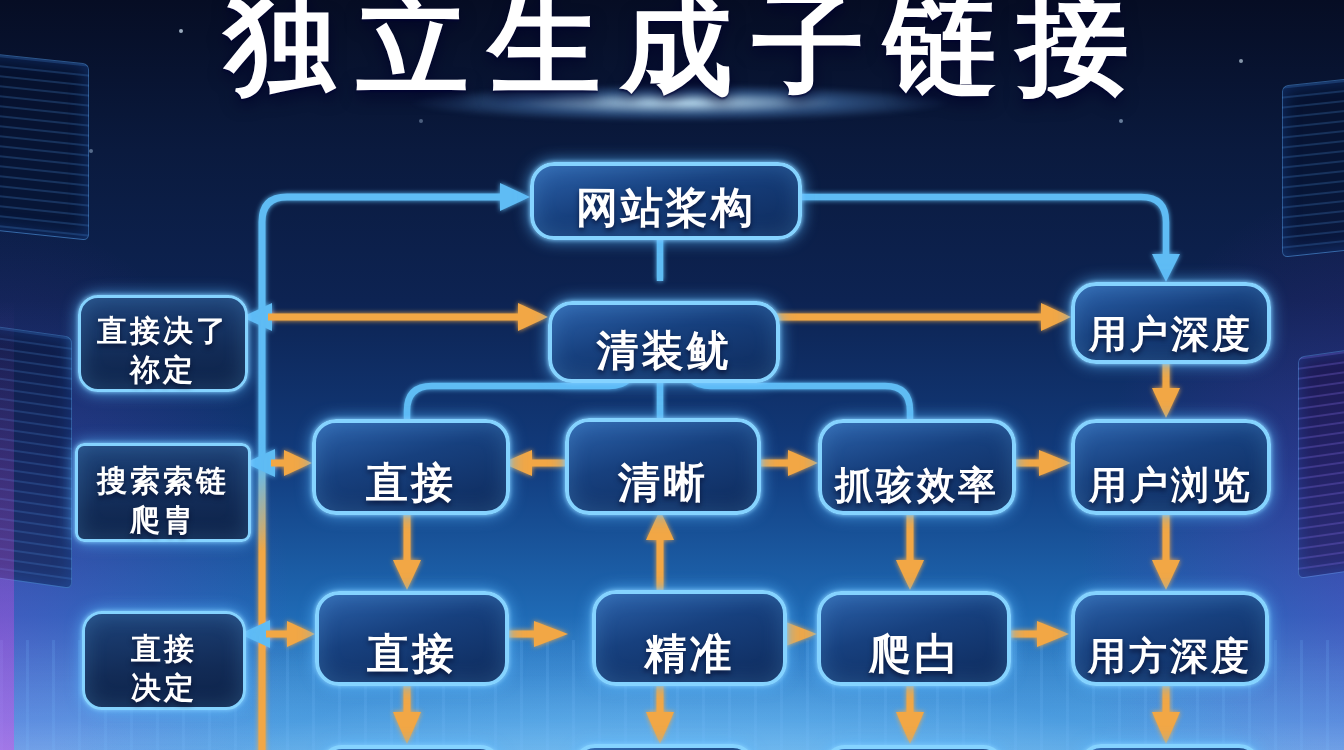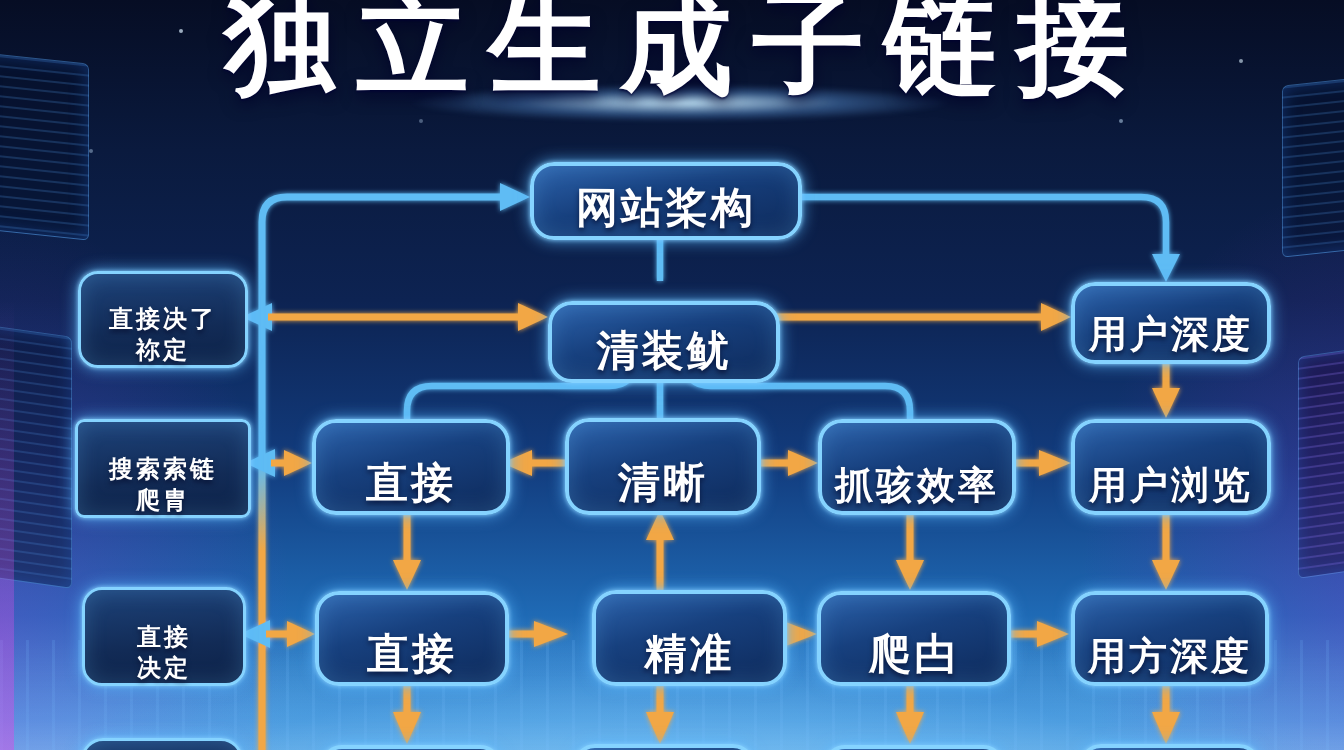--- a/index.html
+++ b/index.html
@@ -42,23 +42,23 @@
   }
   svg.wires{position:absolute;left:0;top:0;}
   .node{
     position:absolute;border-radius:24px;border:4px solid #85d3ff;
     background:linear-gradient(165deg,#2c62ab 0%,#17407e 42%,#0e2a5b 100%);
     box-shadow:0 0 16px rgba(90,185,255,.85), 0 0 4px rgba(170,225,255,.9), inset 0 0 22px rgba(120,200,255,.22);
     color:#fff;display:flex;align-items:center;justify-content:flex-end;flex-direction:column;
     font-weight:800;text-shadow:0 3px 5px rgba(0,0,30,.6);letter-spacing:3px;
   }
   .node.big{font-size:42px;}
-  .node.mid{font-size:38px;}
-  .node.side{font-size:24px;line-height:1.3;border-width:3px;border-radius:20px;
-    background:linear-gradient(175deg,#1d4279 0%,#122b56 60%,#0d2248 100%);}
+  .node.mid{font-size:38px;border-radius:25px;}
+  .node.side{font-size:30px;line-height:1.3;border-width:3px;border-radius:20px;
+    background:linear-gradient(175deg,#1d4279 0%,#122b56 60%,#0d2248 100%);margin-top:24px;}
   .node.partial{border-radius:22px;}
   .lbl{display:block;text-align:center;}
 </style>
 </head>
 <body>
 
 <div id="stage">
 
   <div class="deco stars" style="left:0;top:0;"></div>
   <div class="deco panel" style="left:-18px;top:58px;width:105px;height:175px;transform:skewY(6deg);"></div>

